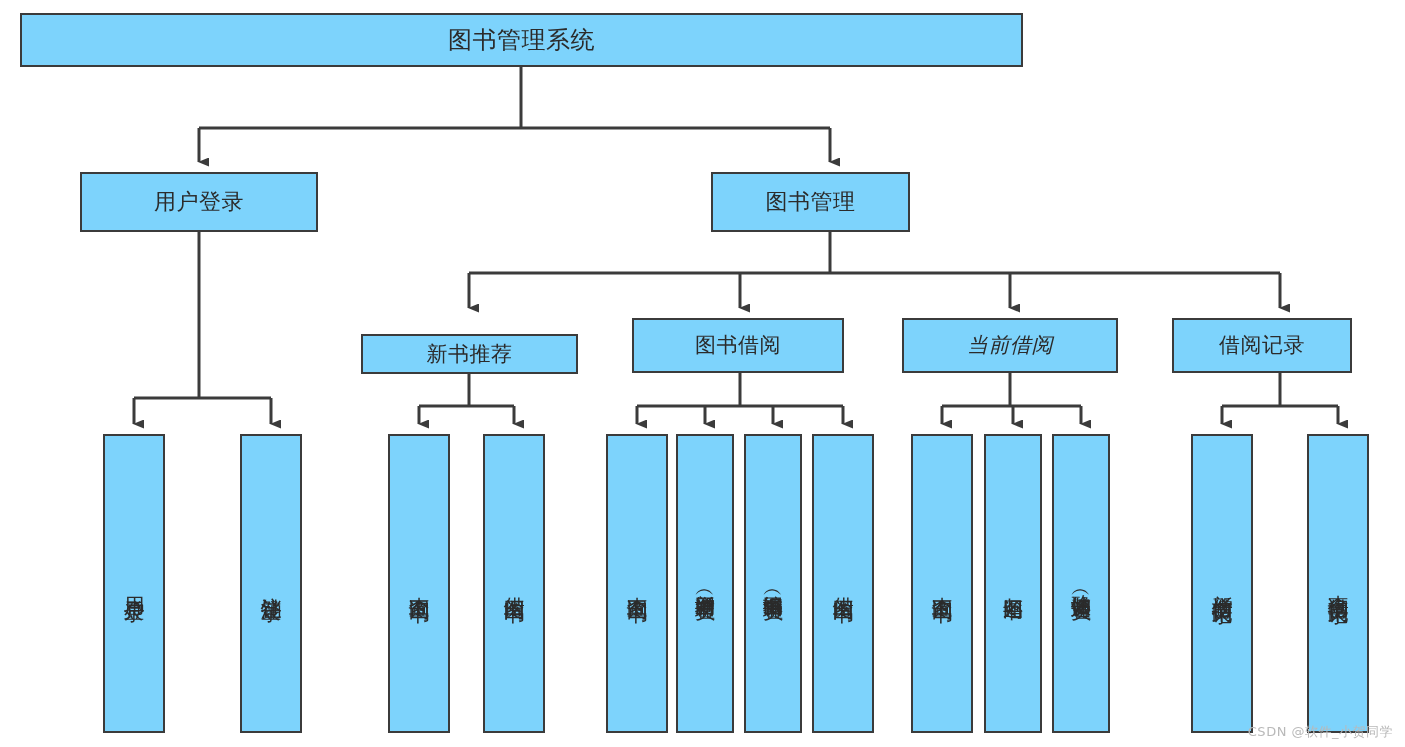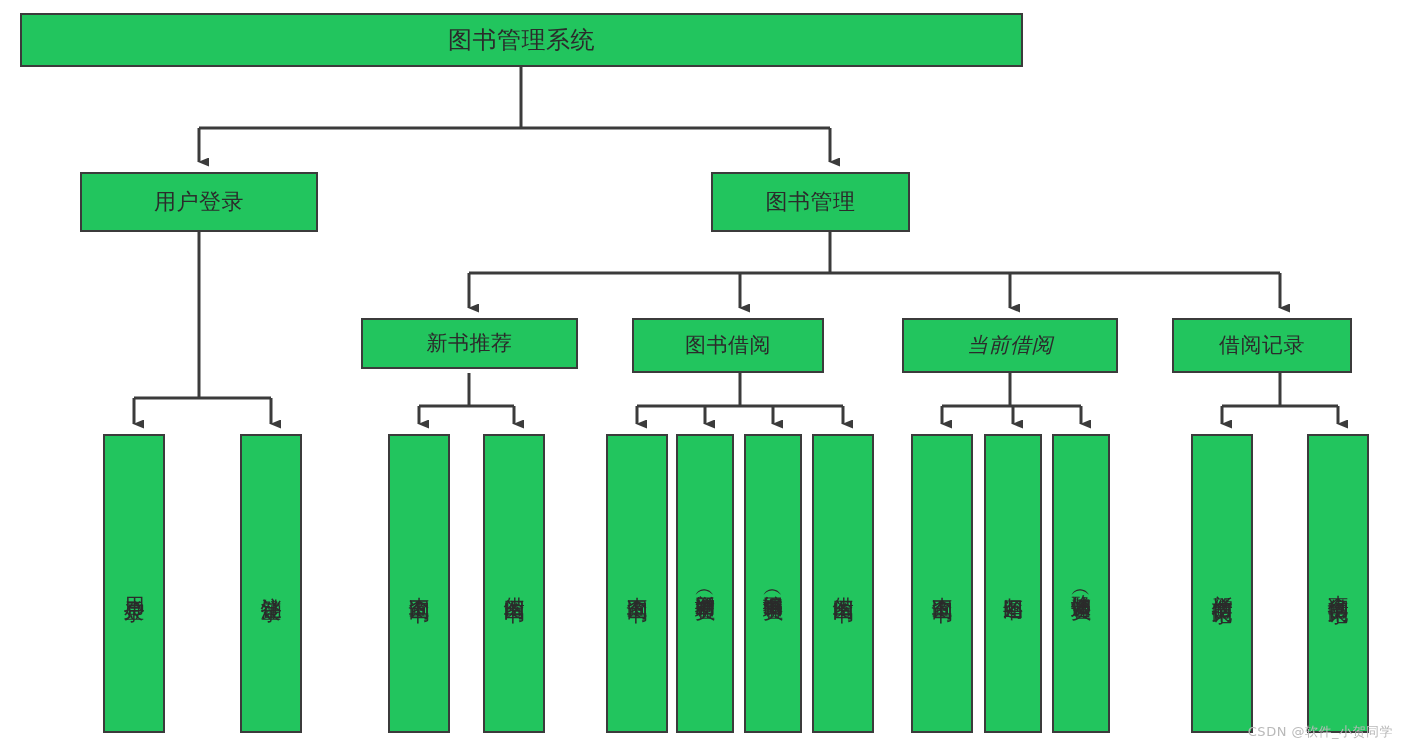--- a/index.html
+++ b/index.html
@@ -21,21 +21,21 @@
   #edge-layer {
     position: absolute;
     left: 0;
     top: 0;
     width: 1405px;
     height: 747px;
   }
   .node {
     position: absolute;
     box-sizing: border-box;
-    background: #22c55e;
+    background: #7dd3fc;
     border: 2px solid #3b3b3b;
     display: flex;
     align-items: center;
     justify-content: center;
     color: #2b2b2b;
     z-index: 2;
   }
   .node-label {
     display: block;
     line-height: 1.18;
@@ -139,24 +139,24 @@
     <span class="node-label">图书管理系统</span>
   </div>
 
   <div class="node horizontal level1" style="left:80px; top:172px; width:238px; height:60px;">
     <span class="node-label">用户登录</span>
   </div>
   <div class="node horizontal level1" style="left:711px; top:172px; width:199px; height:60px;">
     <span class="node-label">图书管理</span>
   </div>
 
-  <div class="node horizontal level2" style="left:361px; top:318px; width:217px; height:51px;">
+  <div class="node horizontal level2" style="left:361px; top:334px; width:217px; height:40px;">
     <span class="node-label">新书推荐</span>
   </div>
-  <div class="node horizontal level2" style="left:632px; top:318px; width:192px; height:55px;">
+  <div class="node horizontal level2" style="left:632px; top:318px; width:212px; height:55px;">
     <span class="node-label">图书借阅</span>
   </div>
   <div class="node horizontal level2" style="left:902px; top:318px; width:216px; height:55px;font-style:italic;">
     <span class="node-label">当前借阅</span>
   </div>
   <div class="node horizontal level2" style="left:1172px; top:318px; width:180px; height:55px;">
     <span class="node-label">借阅记录</span>
   </div>
 
   <div class="node vertical leaf" style="left:103px; top:434px; width:62px; height:299px;">

